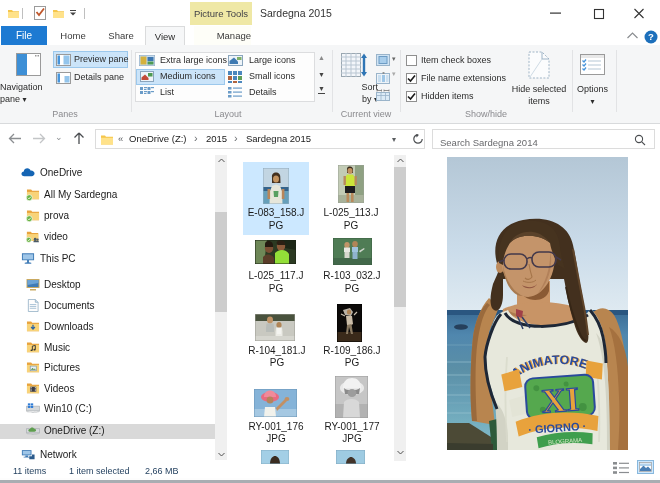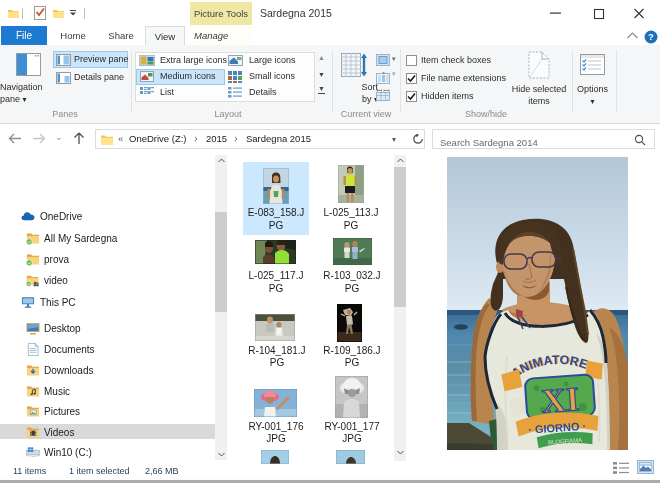--- a/index.html
+++ b/index.html
@@ -14,39 +14,39 @@
   font-size:9.5px; color:#3f3f46; text-align:center; line-height:23px; }
 #title-txt { position:absolute; left:260px; top:7px; font-size:10.5px; color:#333; }
 
 #tabrow { position:absolute; left:0; top:26px; width:660px; height:19px; background:#fff; }
 #filetab { position:absolute; left:1px; top:0; width:46px; height:19px; background:#1d7ad2; color:#fff;
   font-size:10px; text-align:center; line-height:19px; }
 .tab { position:absolute; top:0; height:19px; font-size:9.5px; color:#3b3b3b; line-height:19px; text-align:center; }
 #viewtab { position:absolute; left:145px; top:0; width:40px; height:19px; background:#f6f7f8;
   border:1px solid #dadbdc; border-bottom:none; font-size:9.5px; color:#2b2b2b; line-height:19px; text-align:center; }
 #managetab { position:absolute; left:194px; top:0; width:57px; height:19px; background:#fefef8;
-  font-size:9.5px; color:#3b3b3b; line-height:19px; text-align:left;font-style:italic; }
+  font-size:9.5px; color:#3b3b3b; line-height:19px; text-align:right; }
 
 #ribbon { position:absolute; left:0; top:45px; width:660px; height:79px; background:#f5f6f7;
   border-bottom:1px solid #d8dadc; }
 .vsep { position:absolute; top:5px; width:1px; height:62px; background:#e2e3e5; }
 .glabel { position:absolute; top:64px; font-size:9px; color:#8a8a8e; width:100px; text-align:center; }
 .rbtxt { font-size:9px; color:#2b2b2b; }
 .chk-row { position:absolute; left:405px; height:13px; font-size:9px; color:#2b2b2b; }
 .sel-box { background:#cbe4f9; border:1px solid #9cc8ec; }
 
 #addr-row { position:absolute; left:0; top:124px; width:660px; height:31px; background:#fff; }
 #addr-box { position:absolute; left:95px; top:5px; width:330px; height:20px; border:1px solid #dcdcdc;
   background:#fff; font-size:9.5px; color:#1a1a1a; }
 #search-box { position:absolute; left:432px; top:5px; width:223px; height:20px; border:1px solid #dcdcdc;
   background:#fff; font-size:9.5px; color:#68696c; line-height:19px; }
 
 #main { position:absolute; left:0; top:155px; width:660px; height:309px; background:#fff; }
 
-.nav-item { position:absolute; left:0; width:227px; height:21px; font-size:10px; color:#1a1a1a;margin-top:44px; }
+.nav-item { position:absolute; left:0; width:227px; height:21px; font-size:10px; color:#1a1a1a; }
 .nav-item .lbl { position:absolute; top:4px; }
 .nav-ico { position:absolute; top:3px; width:14px; height:13px; }
 
 .sb-track { position:absolute; background:#f0f0f0; }
 .sb-thumb { position:absolute; background:#cdcdcd; }
 
 .fitem-txt { position:absolute; font-size:10px; color:#1c1c1c; text-align:center; line-height:12.5px; }
 .thumb { position:absolute; }
 
 #statusbar { position:absolute; left:0; top:464px; width:660px; height:14px; background:#fff;

